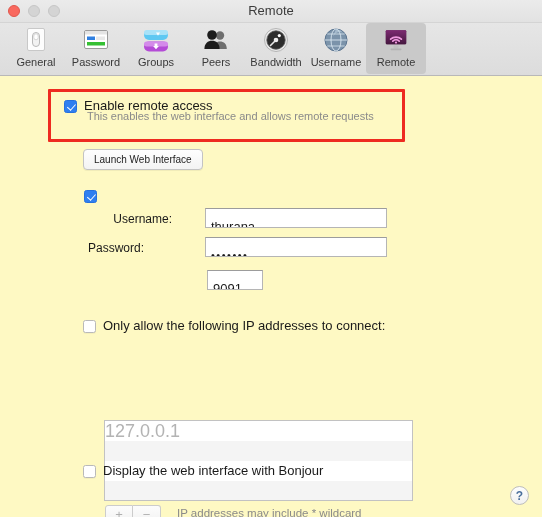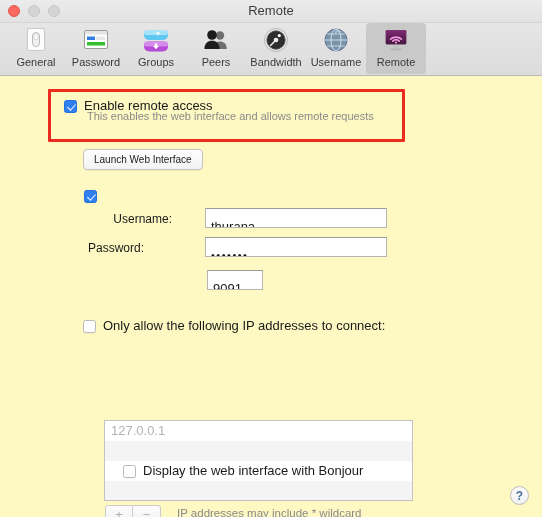--- a/index.html
+++ b/index.html
@@ -212,23 +212,22 @@
     width: 309px;
     height: 81px;
     background: #ffffff;
     border: 1px solid #c2c2c2;
     box-sizing: border-box;
     overflow: hidden;
   }
   .listrow {
     height: 20px;
     line-height: 20px;
-    font-size: 13px;
+    font-size: 18px;
     color: #b3b3b3;
-    padding-left: 6px;
     box-sizing: border-box;
     white-space: nowrap;
   }
   .listrow.alt { background: #f4f4f4; }
 
   
   .segctl {
     position: absolute;
     left: 105px;
     top: 429px;
@@ -433,21 +432,21 @@
       <div class="listrow"></div>
       <div class="listrow alt"></div>
     </div>
 
     <div class="segctl">
       <div class="segbtn left">+</div>
       <div class="segbtn right">−</div>
     </div>
     <div class="seghint">IP addresses may include * wildcard</div>
 
-    <div class="checkrow" style="left:83px; top:387px;margin-left:40px;">
+    <div class="checkrow" style="left:83px; top:387px;">
       <span class="cbox cbox-off"></span>
       <span class="cb-label">Display the web interface with Bonjour</span>
     </div>
 
     <div class="helpbtn">?</div>
 
   </div>
 </div>
 
 </body></html>

